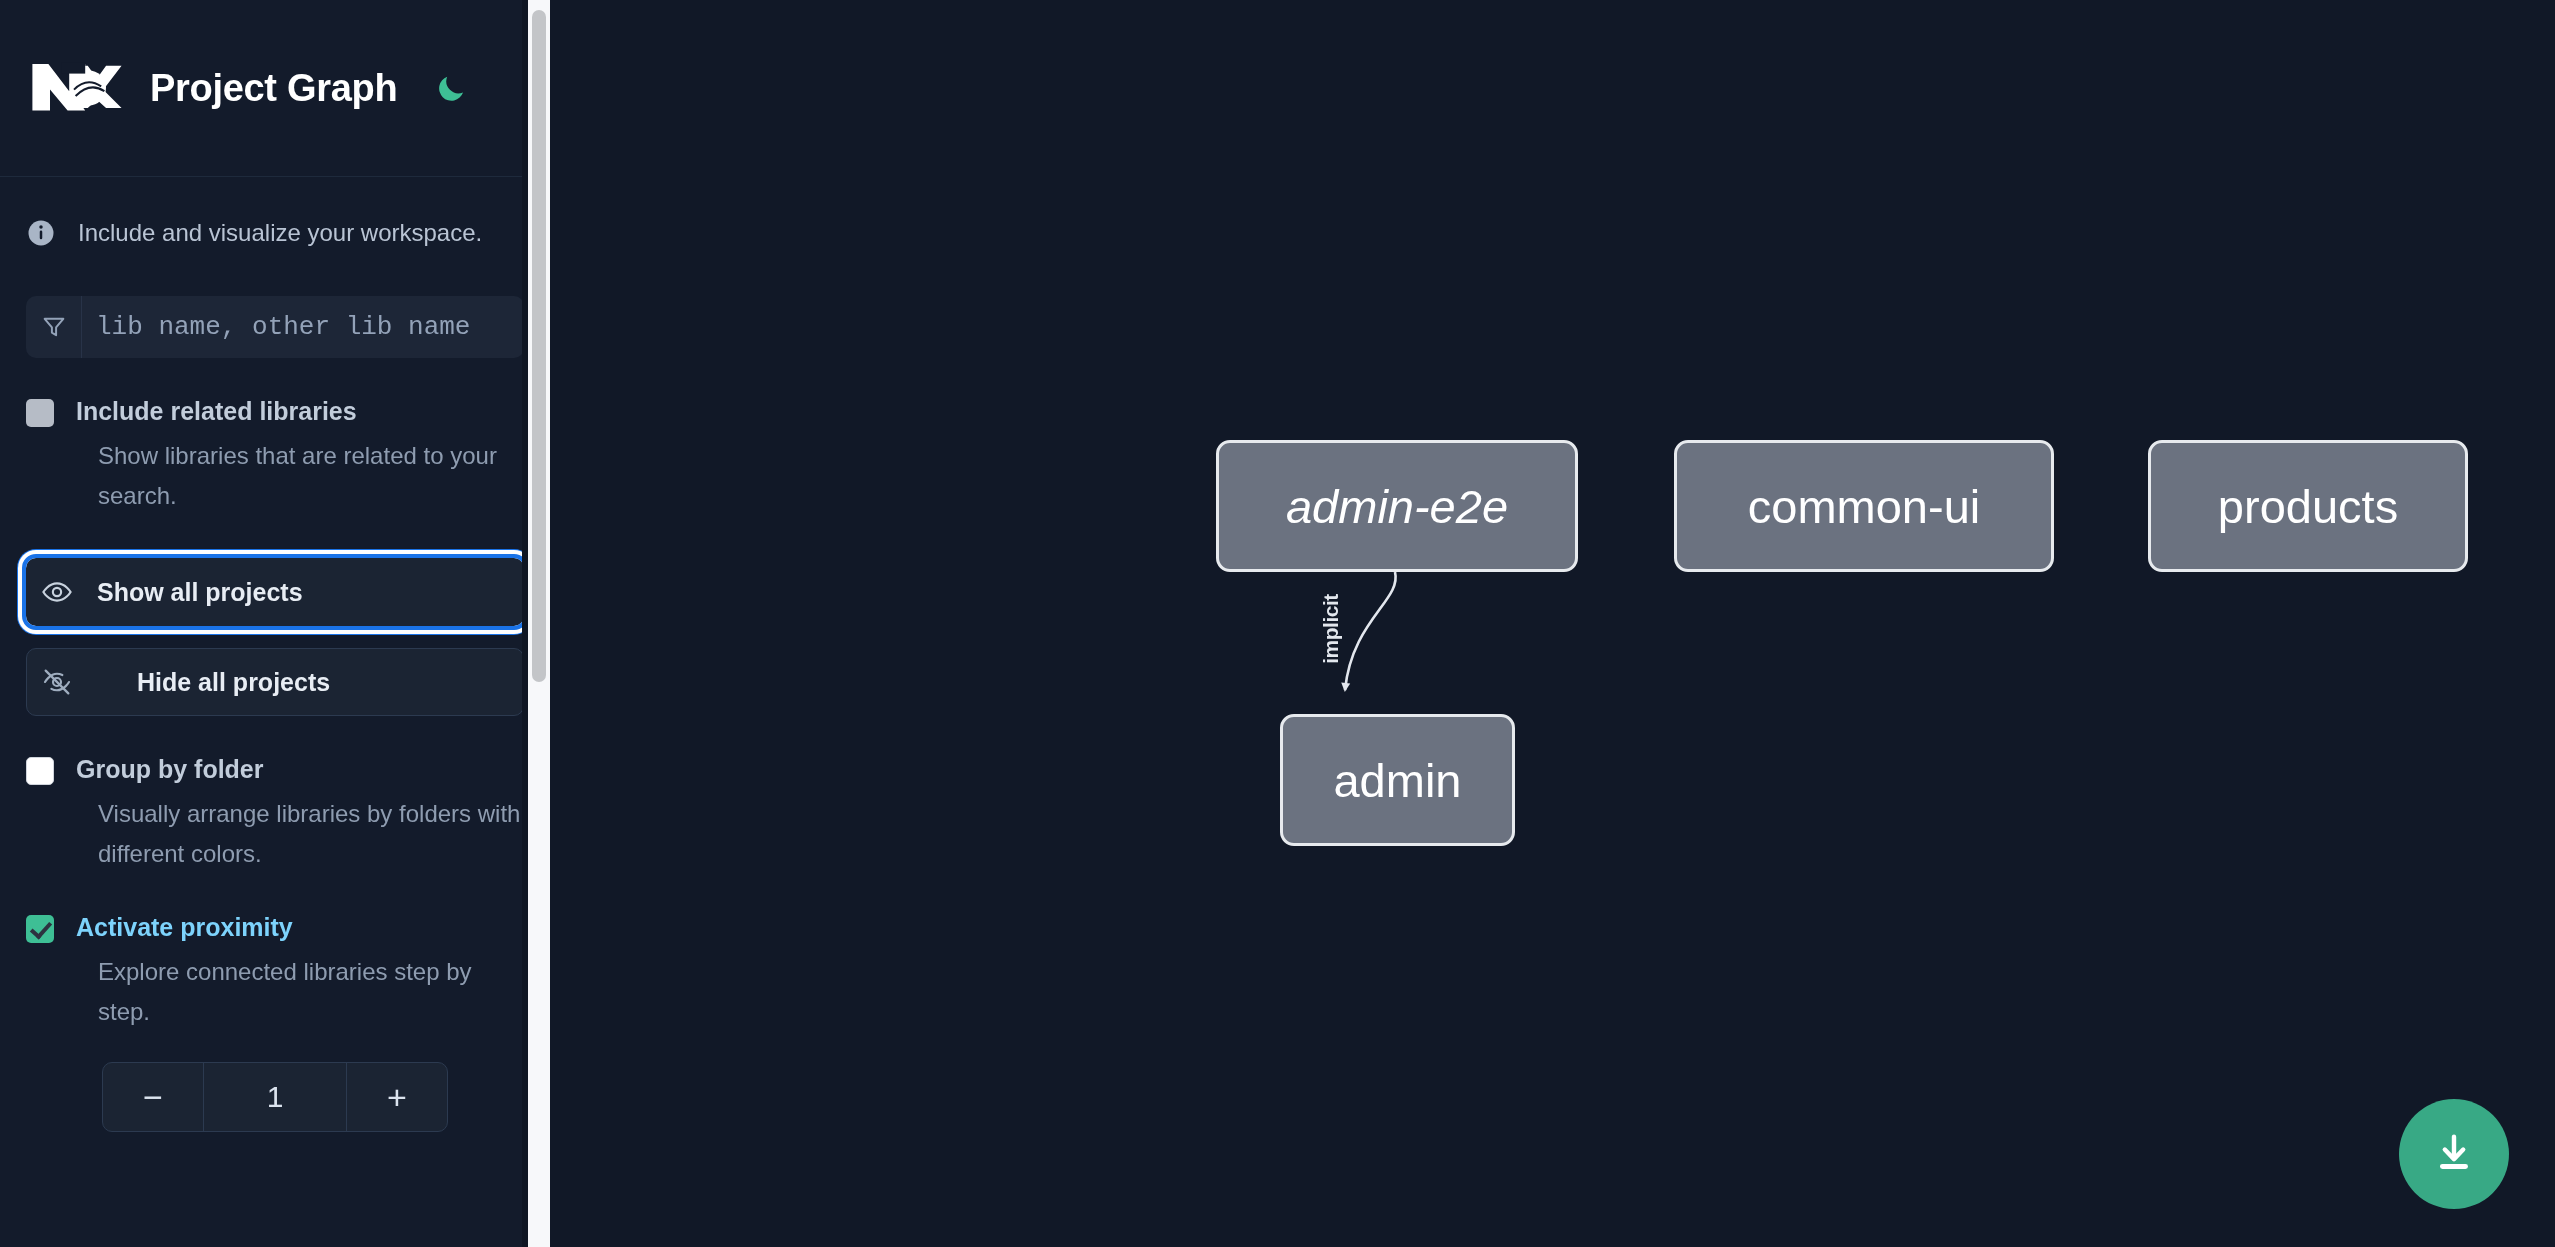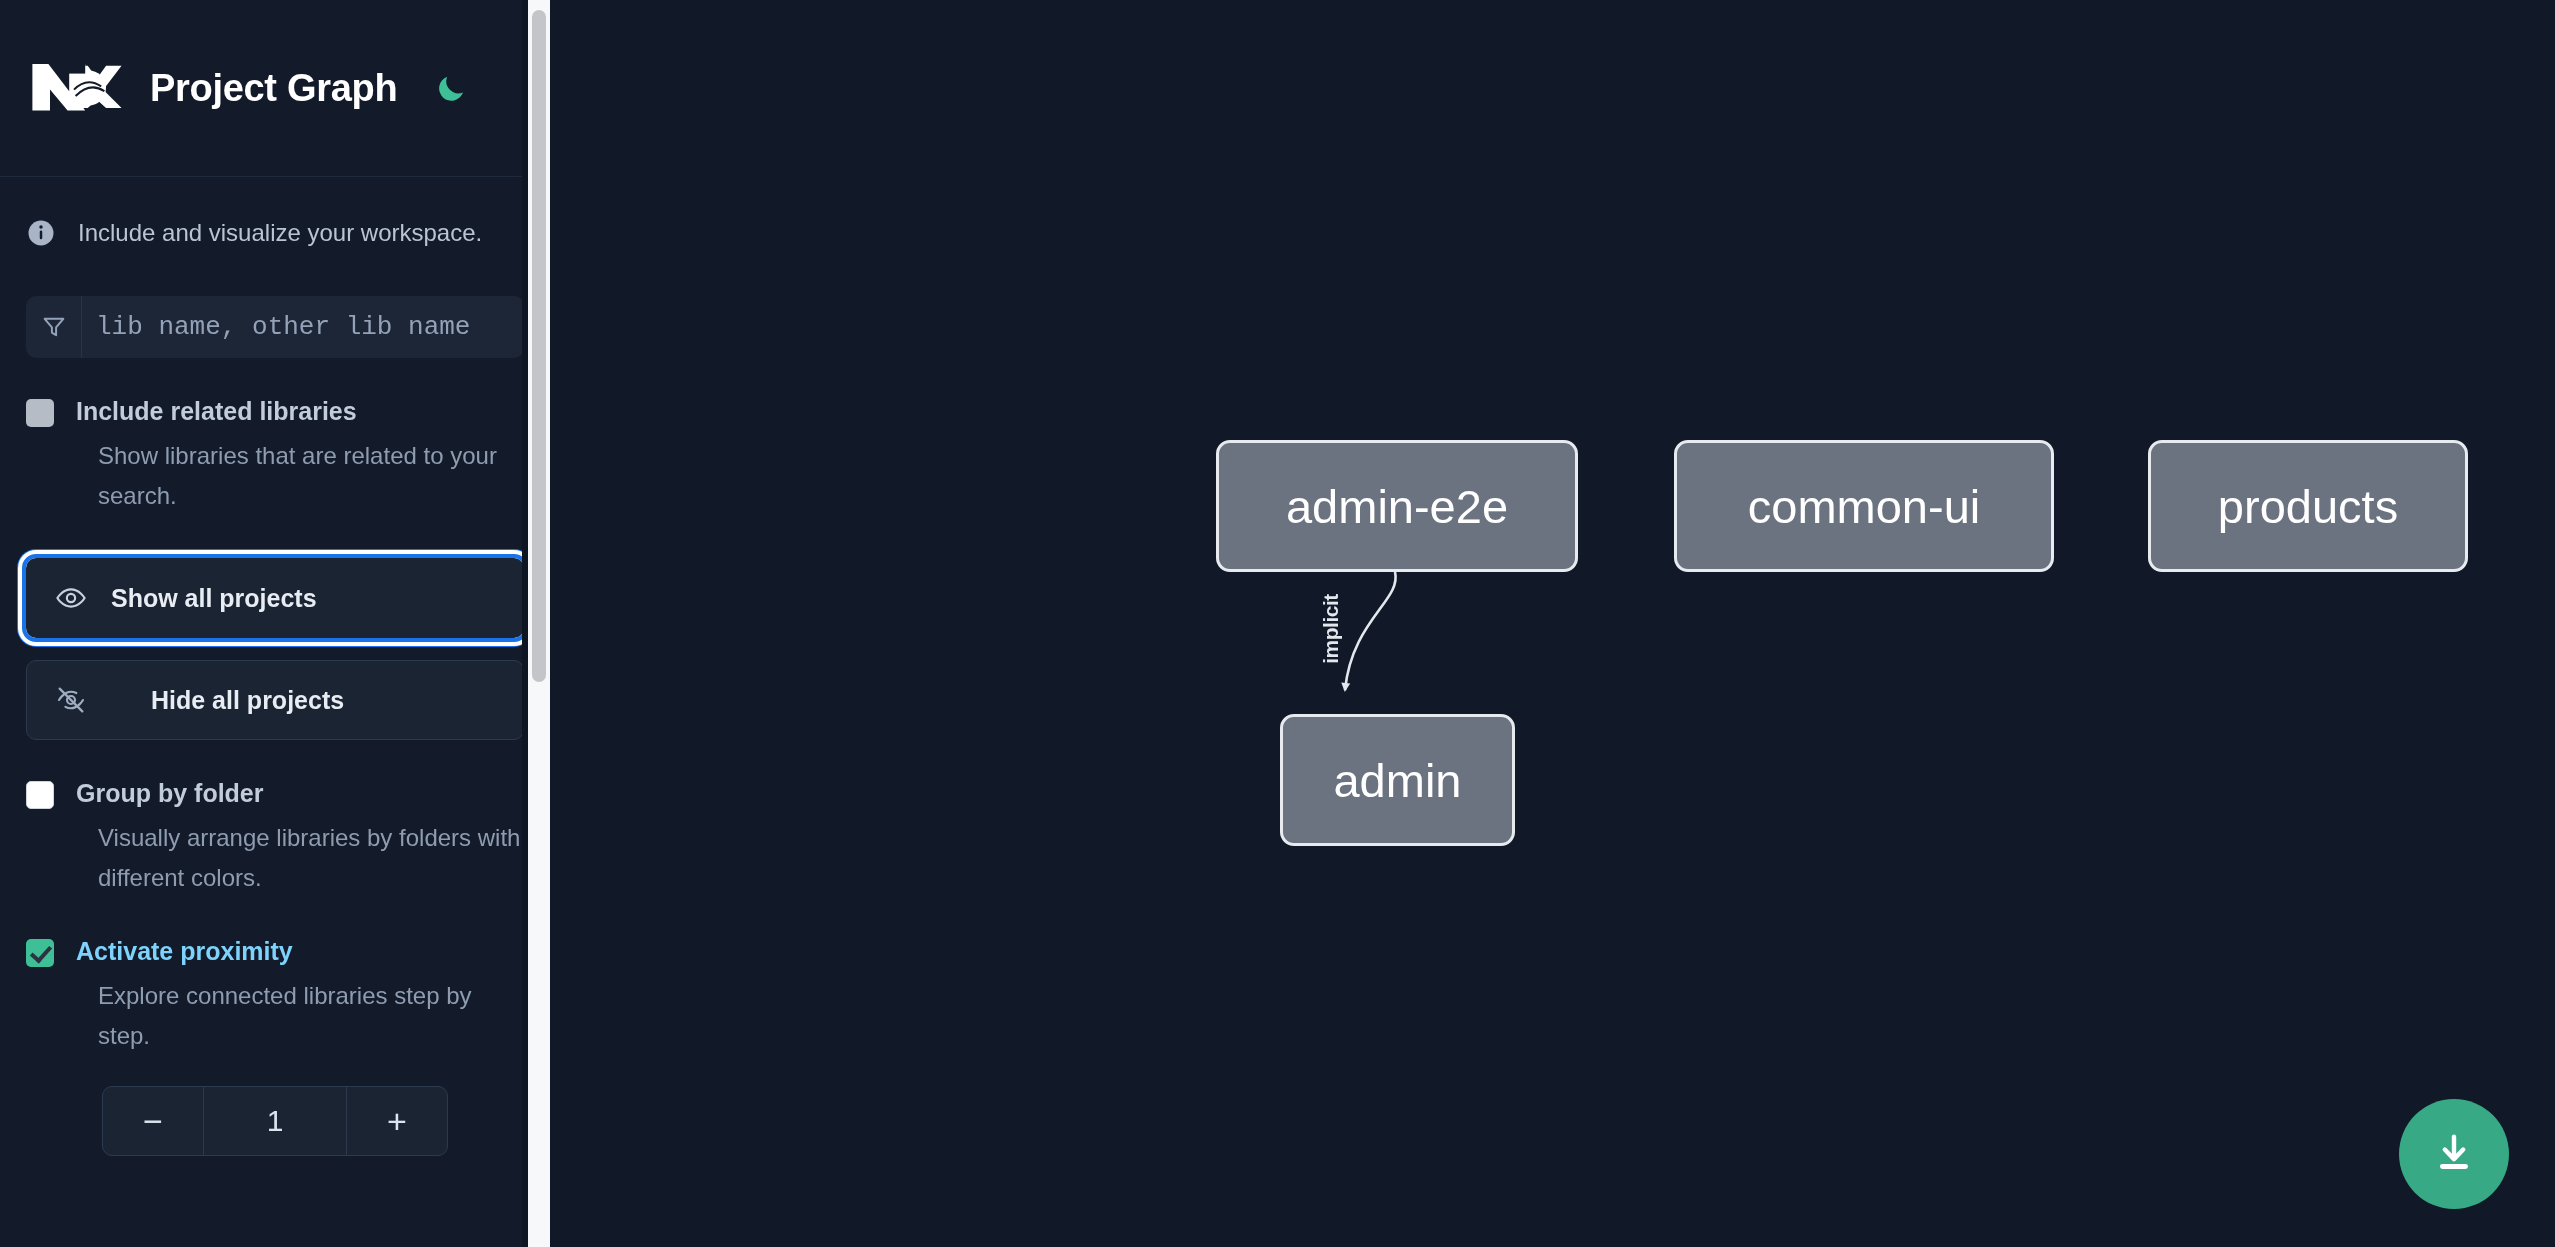--- a/index.html
+++ b/index.html
@@ -103,27 +103,27 @@
   .check-desc {
     margin: 8px 0 0 72px;
     font-size: 24px; color: #8e9cb0; line-height: 40px;
     max-width: 450px;
   }
 
   .btn-block { padding: 42px 26px 0 26px; }
   .gbtn {
     position: relative;
     display: flex; align-items: center;
-    width: 100%; height: 80px;
+    width: 100%; height: 68px;
     background: #1b2433;
     border: 1px solid #2c3purple;
     border: 1px solid #2c3away;
     border: 1px solid #2c3a50;
     border-radius: 10px;
-    padding-left: 28px;
+    padding-left: 14px;
     color: #e8edf4;
     font-family: "Liberation Sans", sans-serif;
     font-size: 25px; font-weight: 700;
     cursor: pointer;
     text-align: left;
   }
   .gbtn.focused {
     border-color: transparent;
     outline: 4px solid #1a73e8;
     outline-offset: 0px;
@@ -336,21 +336,21 @@
         </marker>
       </defs>
 
       <path d="M 845 572 C 852 600 802 620 795 690" fill="none" stroke="#e3e7ee" stroke-width="2.6" marker-end="url(#arw)"></path>
 
       <path d="M 2178 572 C 2186 600 2133 622 2126 690" fill="none" stroke="#e3e7ee" stroke-width="2.6" marker-end="url(#arw)"></path>
     </svg>
 
     <div class="edge-label" style="left: 746px; top: 617px;">implicit</div>
 
-    <div class="node" style="left:666px; top:440px; width:362px; height:132px;">admin-e2e</div>
+    <div class="node" style="left:666px; top:440px; width:362px; height:132px;font-style:italic;">admin-e2e</div>
     <div class="node" style="left:1598px; top:440px; width:320px; height:132px;">products</div>
     <div class="node" style="left:1124px; top:440px; width:380px; height:132px;">common-ui</div>
 
     <div class="node" style="left:730px; top:714px; width:235px; height:132px;">admin</div>
 
     <button class="fab">
       <span>
         <svg width="46" height="46" viewBox="0 0 24 24">
           <path d="M12 3.5v11" stroke="#ffffff" stroke-width="2.3" stroke-linecap="round"></path>
           <path d="M7.2 10.2 12 15.2 16.8 10.2" fill="none" stroke="#ffffff" stroke-width="2.3" stroke-linecap="round" stroke-linejoin="round"></path>

